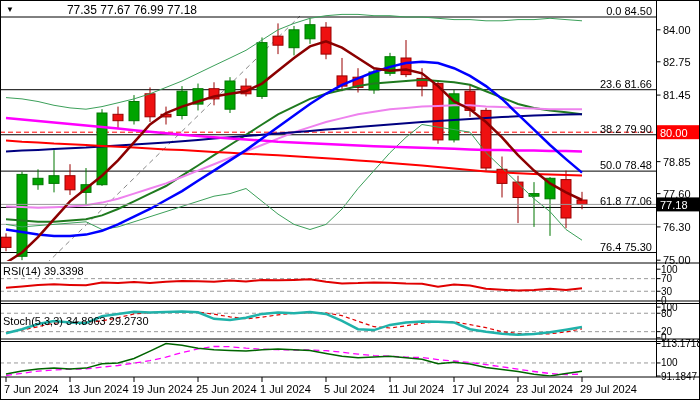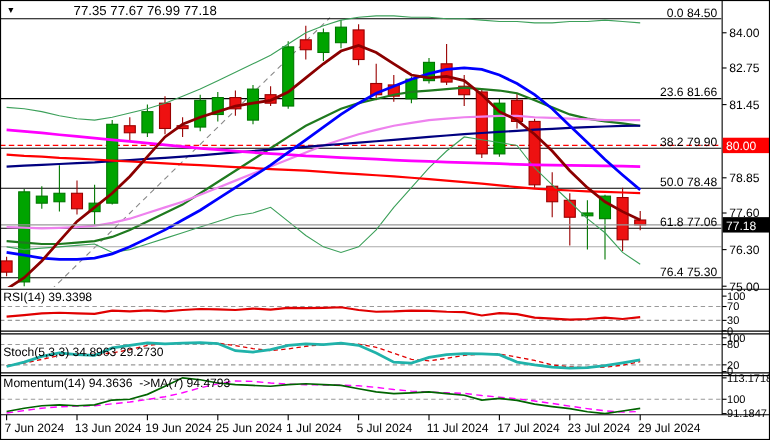--- a/index.html
+++ b/index.html
@@ -205,14 +205,13 @@
       <line x1="582" y1="377" x2="582" y2="382" stroke="#000" stroke-width="1"></line>
       <text x="580" y="393" font-size="11" fill="#000" font-family="Liberation Sans, sans-serif">29 Jul 2024</text>
       <rect x="0.5" y="0.5" width="699" height="399" fill="none" stroke="#000"></rect>
     </svg>
   <div class="overlay-label" id="title-bar">
     <span class="tri">▼</span>
     <span style="font-weight:normal;margin-left:48px;">77.35 77.67 76.99 77.18</span>
   </div>
   <div class="overlay-label panel-label" style="left:3px;top:265px;text-align:right;">RSI(14) 39.3398</div>
   <div class="overlay-label panel-label" style="left:3px;top:315px;">Stoch(5,3,3) 34.8963 29.2730</div>
-  <div class="overlay-label panel-label" style="left:3px;top:343px;">Momentum(14) 94.3636  -&gt;MA(7) 94.4793</div>
 </div>
 
 </body></html>

